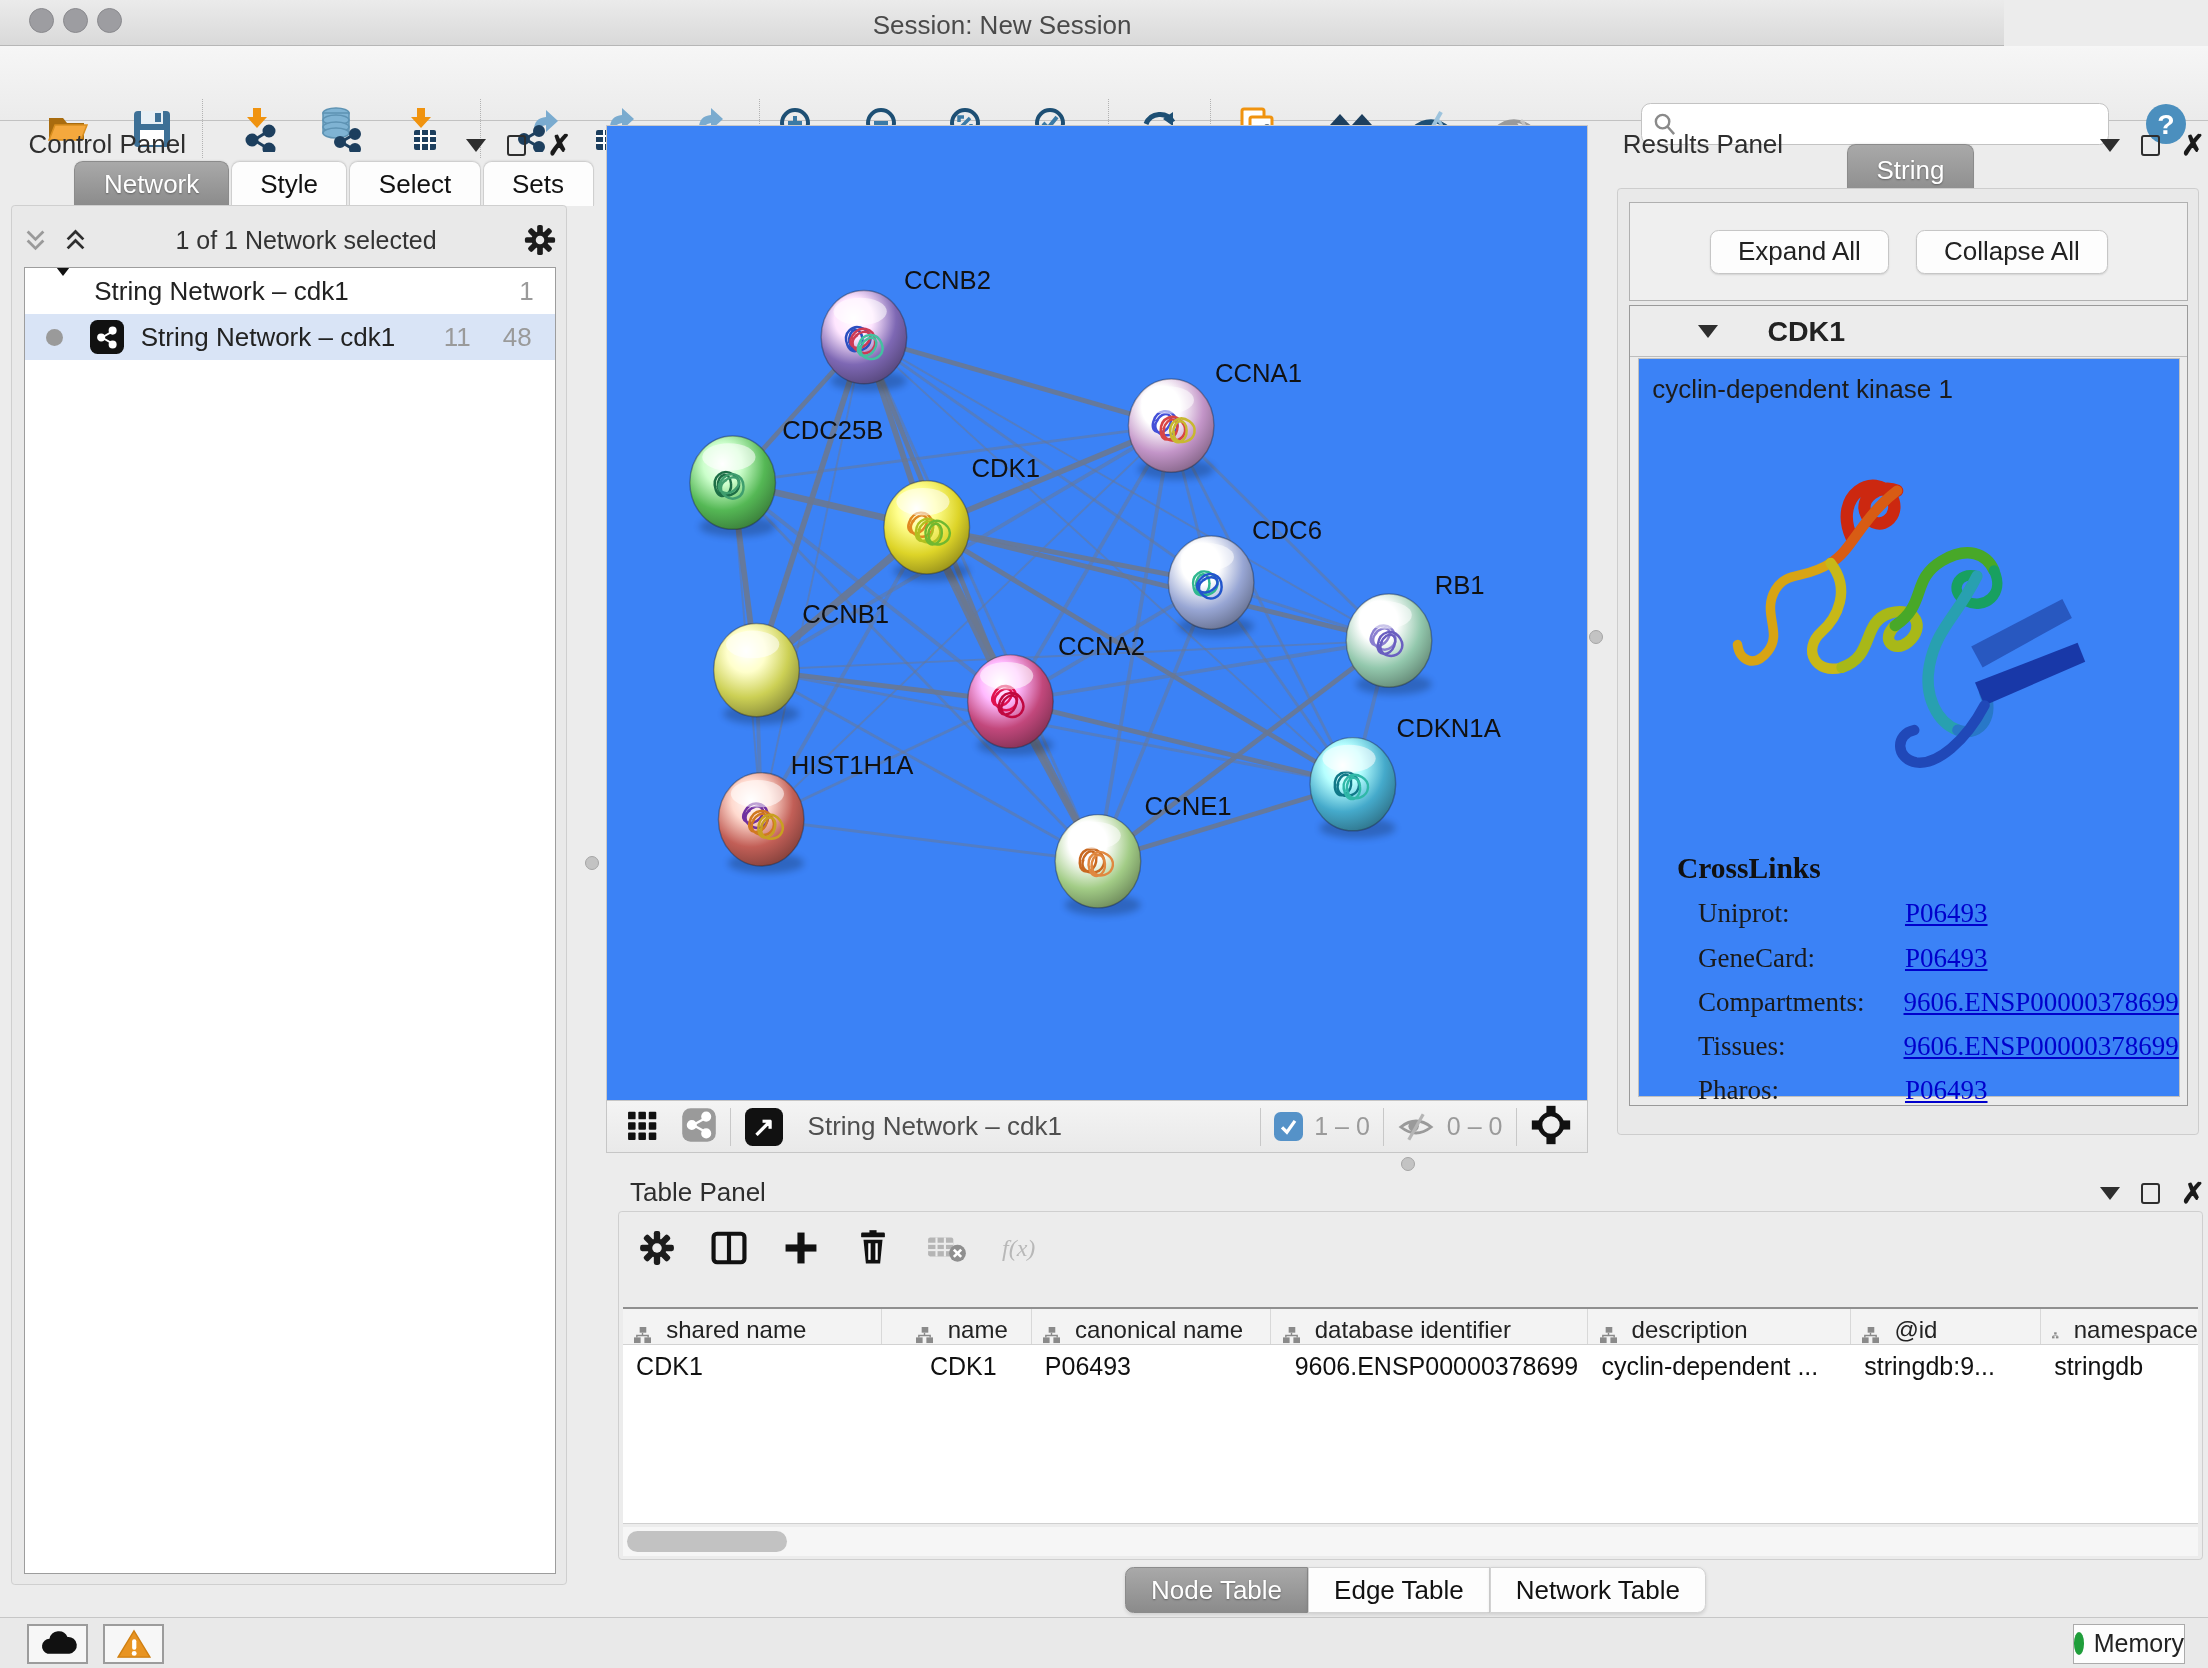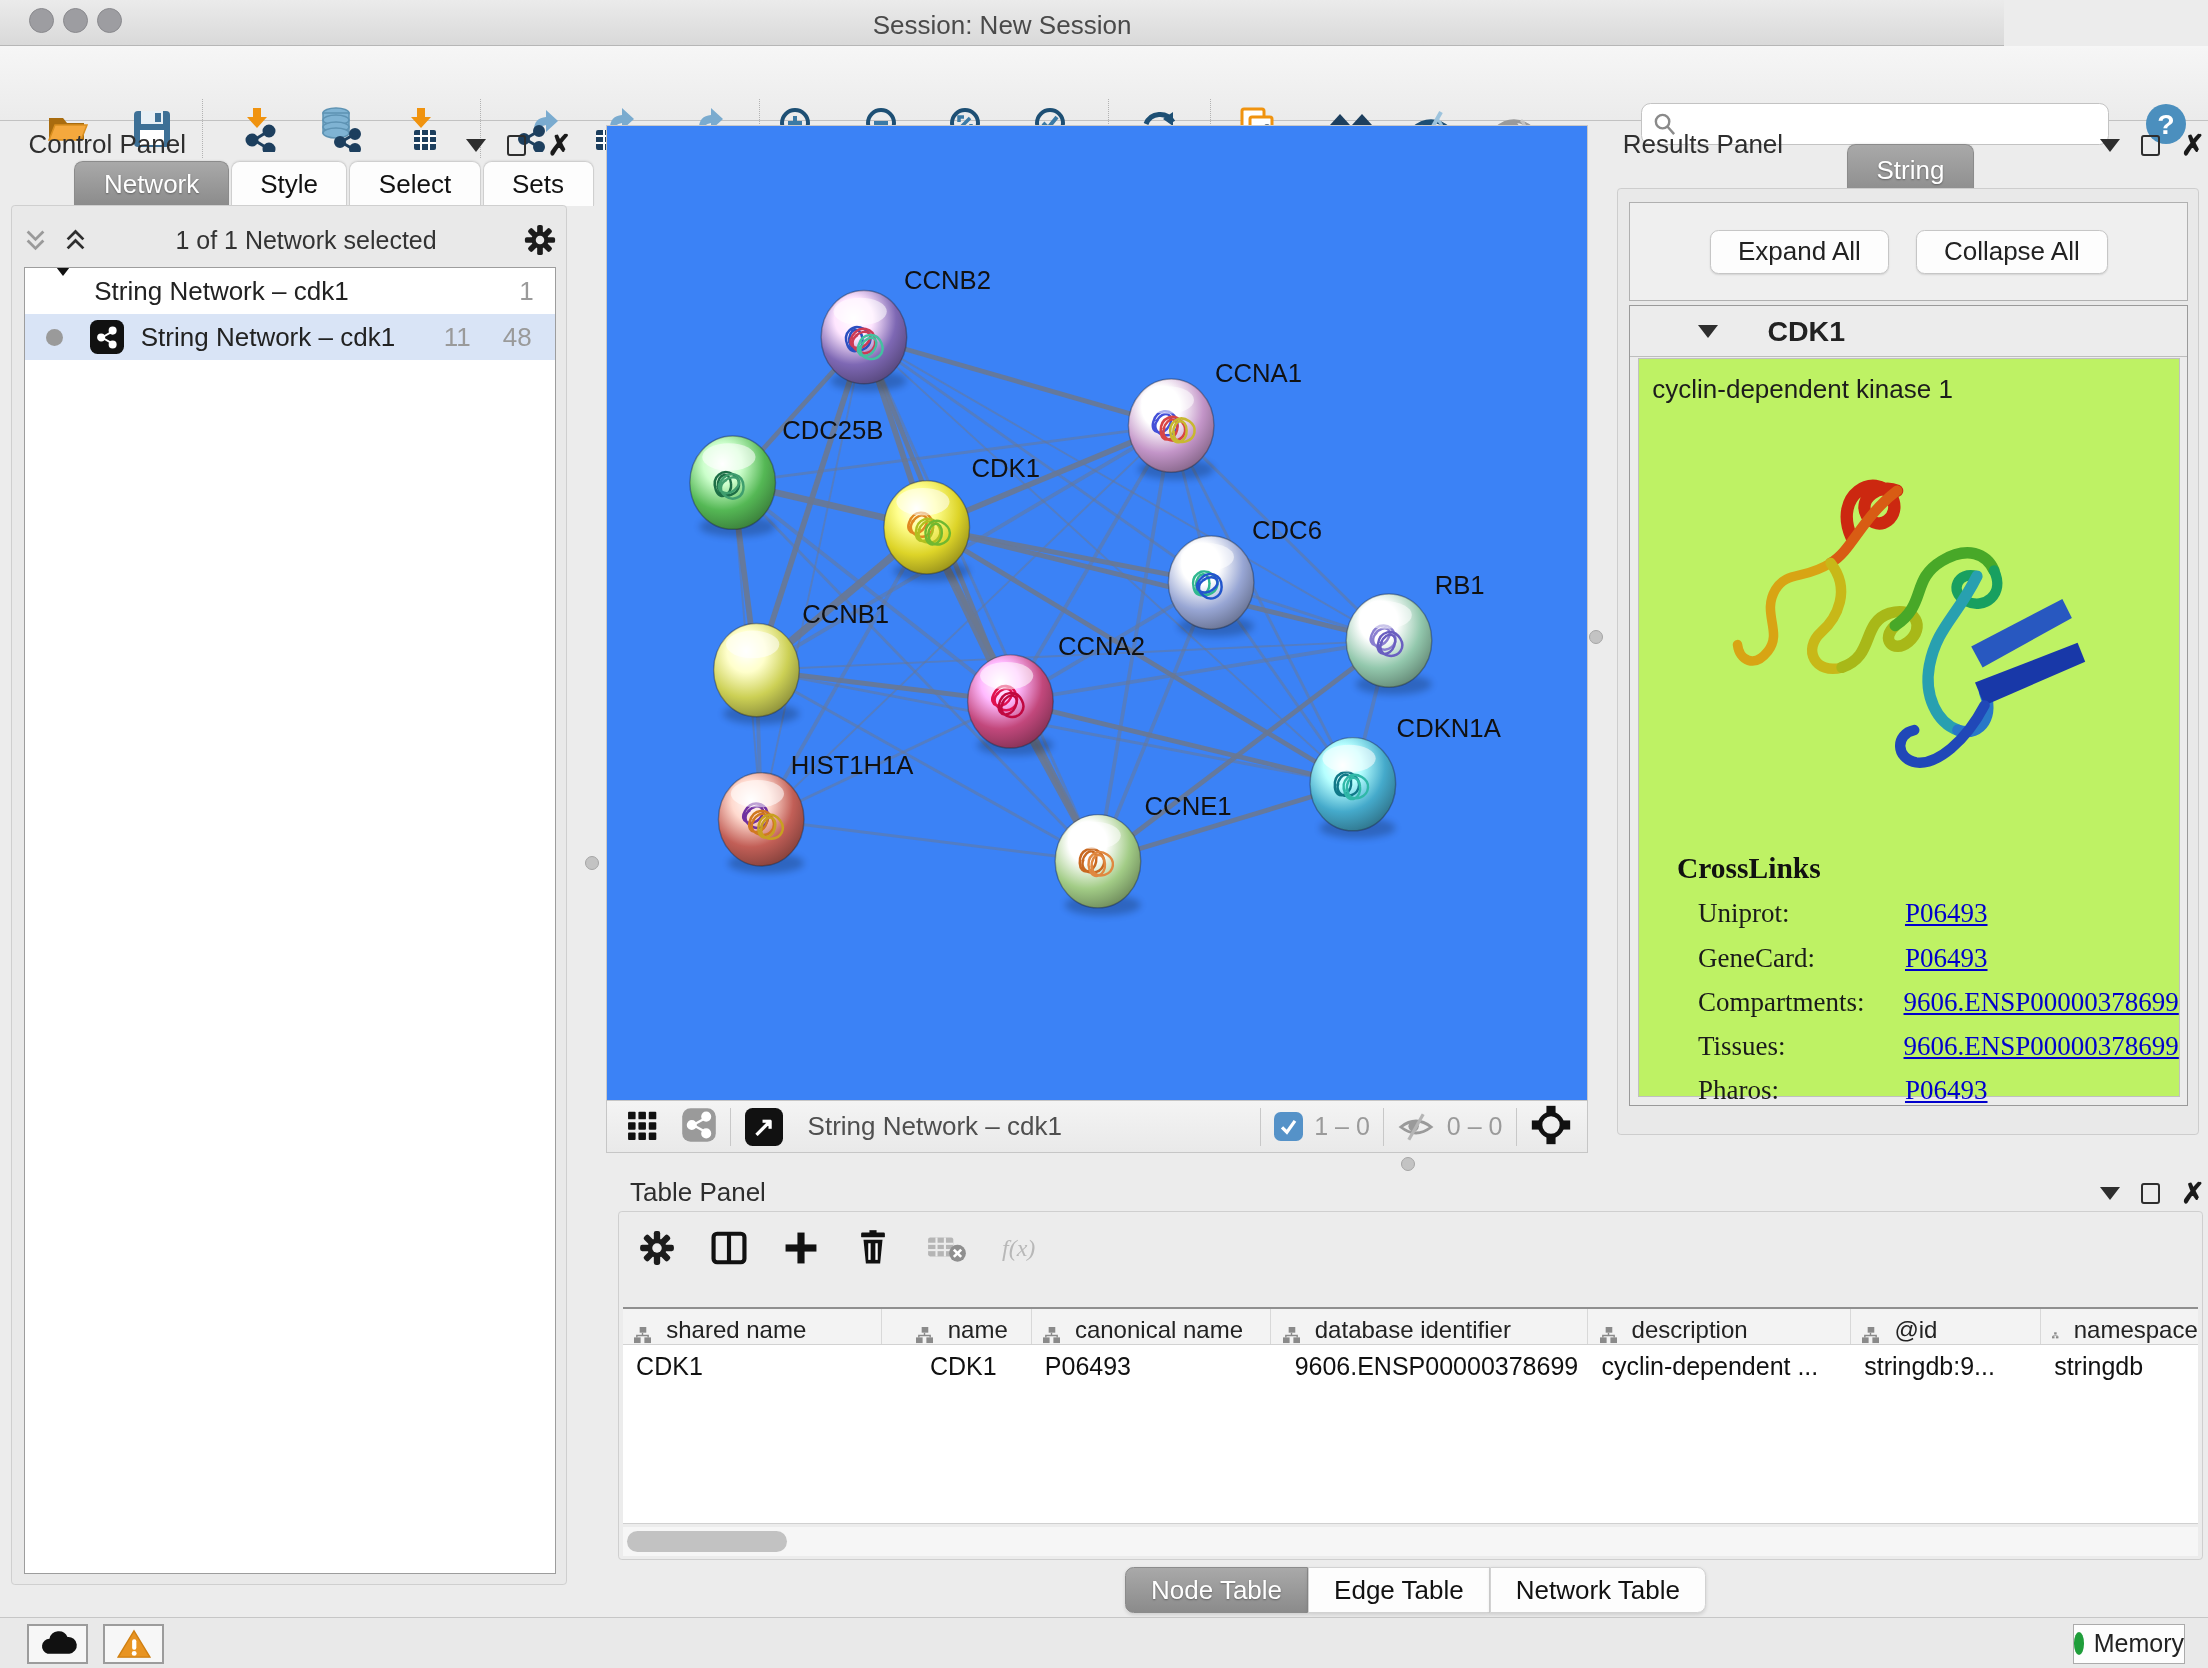--- a/index.html
+++ b/index.html
@@ -73,21 +73,21 @@
   .rp-outer { position:absolute; left:0; top:63px; width:582px; height:947px; background:#e9e9e9;
     border:1px solid #cdcdcd; border-radius:3.8px; }
   .rp-box1 { position:absolute; left:11.4px; top:13.3px; width:559px; height:99px; background:#efefef;
     border:1px solid #b0b0b0; display:flex; align-items:center; justify-content:center; gap:27px; }
   .rp-btn { height:44px; padding:0 27px; background:#fdfdfd; border:1px solid #c6c6c6; border-radius:8.6px;
     font-size:26px; display:flex; align-items:center; box-shadow:0 1px 1.9px rgba(0,0,0,.12); }
   .rp-prot { position:absolute; left:11.4px; top:116px; width:559px; height:801px; border:1px solid #9a9a9a;
     background:#ececec; }
   .rp-prot-head { height:51px; border-bottom:1px solid #bdbdbd; display:flex; align-items:center; }
   .rp-prot-body { position:absolute; left:7.6px; top:52px; right:7.6px; bottom:7.6px; border:1px solid #c0c0c0;
-    background:#bef264; }
+    background:#3b82f6; }
   .rp-desc { font-size:26px; color:#1c1c1c; padding:15px 13.3px 0 13.3px; }
   .xl-title { font-family:"Liberation Serif",serif; font-weight:bold; font-size:29.5px; color:#111; }
   .xl-row { display:flex; font-family:"Liberation Serif",serif; font-size:27px; margin-top:13.3px; }
   .xl-label { width:207px; color:#1a1a1a; }
   .xl-value { color:#0000cc; text-decoration:underline; }
 
   
   .table-panel-box { position:absolute; left:618px; top:1211px; width:1585px; height:349px;
     background:#ececec; border:1px solid #cfcfcf; border-radius:3.8px; }
   .tp-toolbar { position:absolute; left:19px; top:17px; display:flex; align-items:center; gap:34px; }

